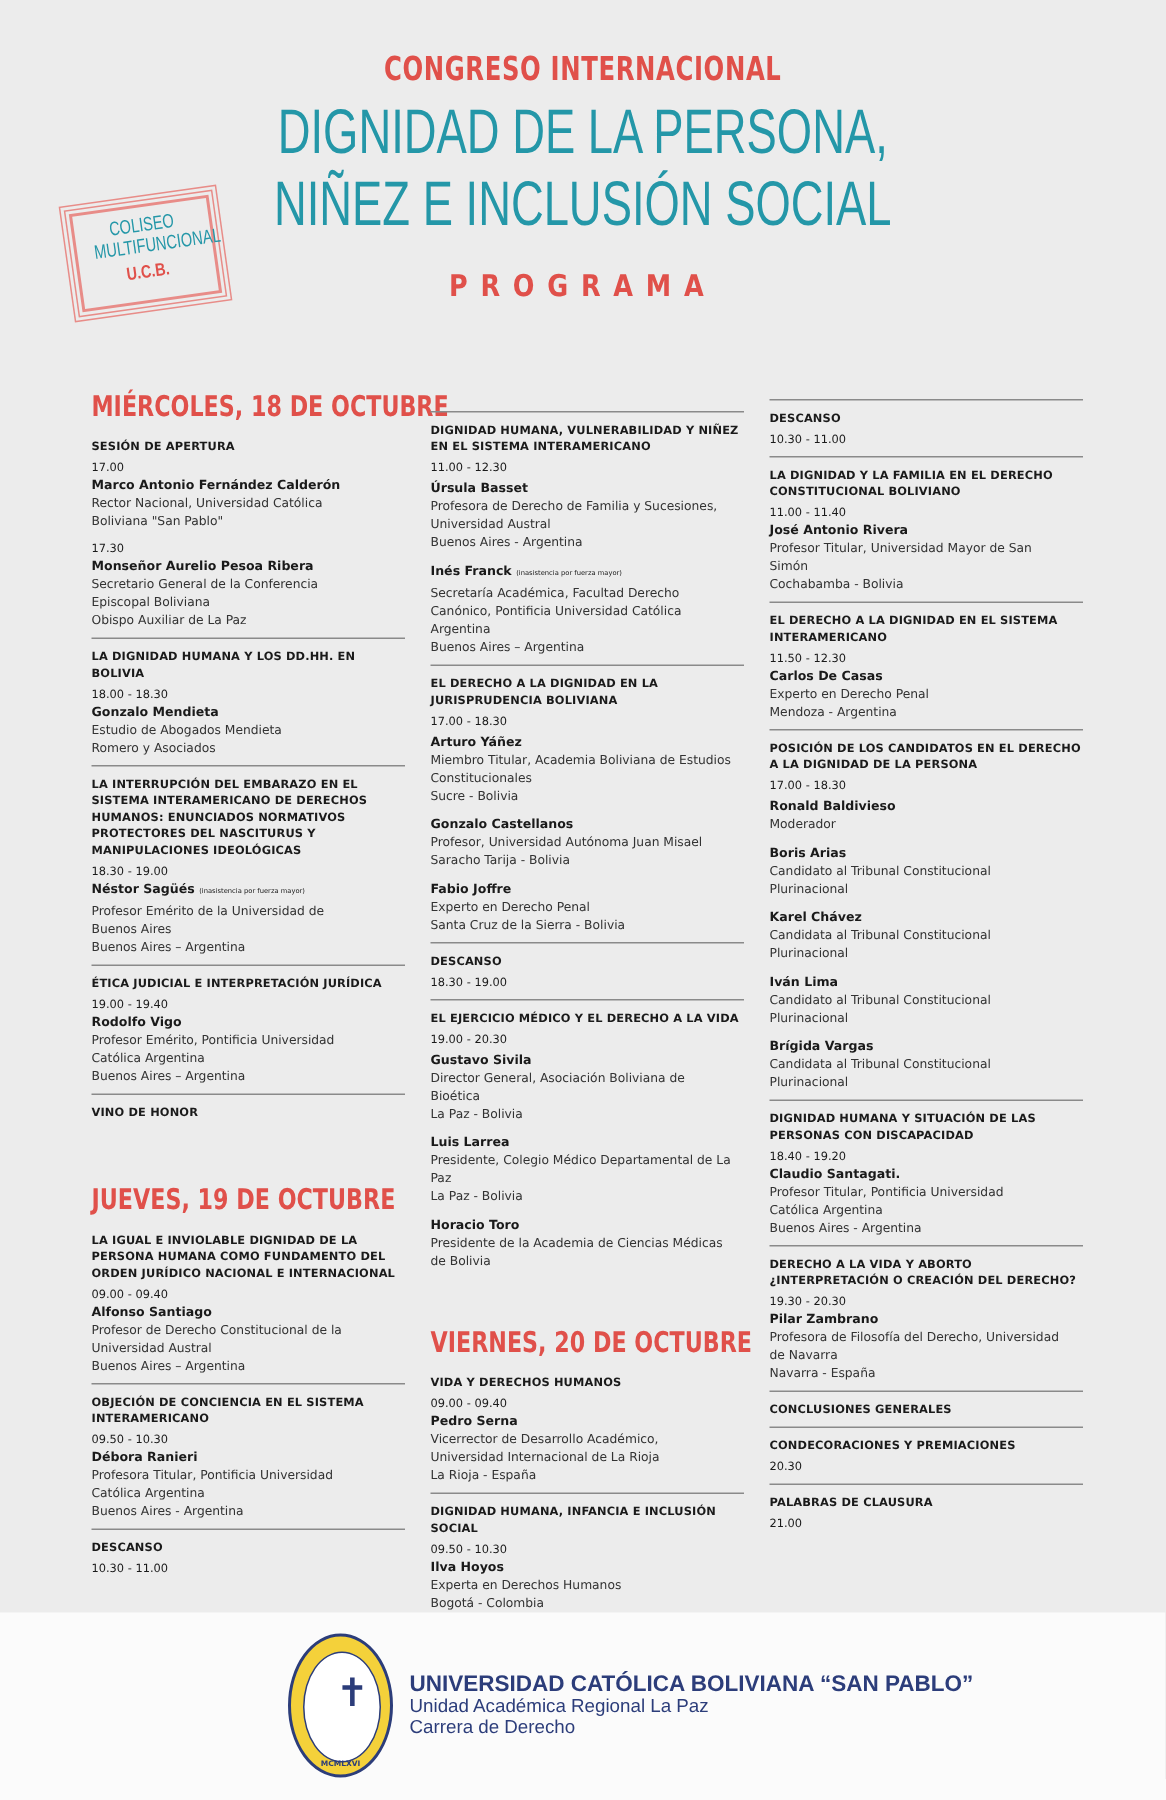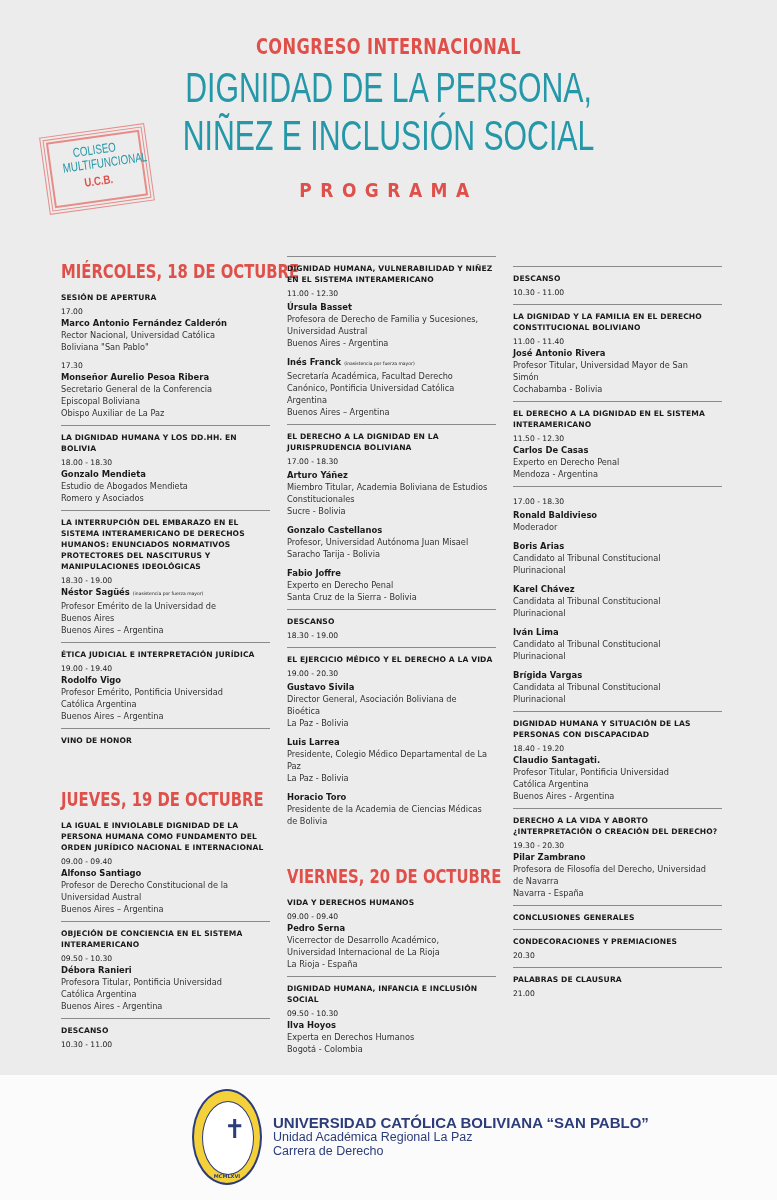--- a/index.html
+++ b/index.html
@@ -114,21 +114,21 @@
     <div class="sline">Profesora Titular, Pontificia Universidad</div>
     <div class="sline">Católica Argentina</div>
     <div class="sline">Buenos Aires - Argentina</div>
   </div>
   <div class="block">
     <div class="btitle">DESCANSO</div>
     <div class="time">10.30 - 11.00</div>
   </div>
 </div>
 
-<div class="col col2" style="top:256px;">
+<div class="col col2" style="top:274px;">
   <div class="block">
     <div class="btitle">DIGNIDAD HUMANA, VULNERABILIDAD Y NIÑEZ EN EL SISTEMA INTERAMERICANO</div>
     <div class="time">11.00 - 12.30</div>
     <div class="speaker">
       <div class="sname">Úrsula Basset</div>
       <div class="sline">Profesora de Derecho de Familia y Sucesiones,</div>
       <div class="sline">Universidad Austral</div>
       <div class="sline">Buenos Aires - Argentina</div>
     </div>
     <div class="speaker">
@@ -217,20 +217,21 @@
     <div class="sline">Cochabamba - Bolivia</div>
   </div>
   <div class="block">
     <div class="btitle">EL DERECHO A LA DIGNIDAD EN EL SISTEMA INTERAMERICANO</div>
     <div class="time">11.50 - 12.30</div>
     <div class="sname">Carlos De Casas</div>
     <div class="sline">Experto en Derecho Penal</div>
     <div class="sline">Mendoza - Argentina</div>
   </div>
   <div class="block">
+    <div class="btitle">POSICIÓN DE LOS CANDIDATOS EN EL DERECHO A LA DIGNIDAD DE LA PERSONA</div>
     <div class="time">17.00 - 18.30</div>
     <div class="speaker">
       <div class="sname">Ronald Baldivieso</div>
       <div class="sline">Moderador</div>
     </div>
     <div class="speaker">
       <div class="sname">Boris Arias</div>
       <div class="sline">Candidato al Tribunal Constitucional</div>
       <div class="sline">Plurinacional</div>
     </div>

